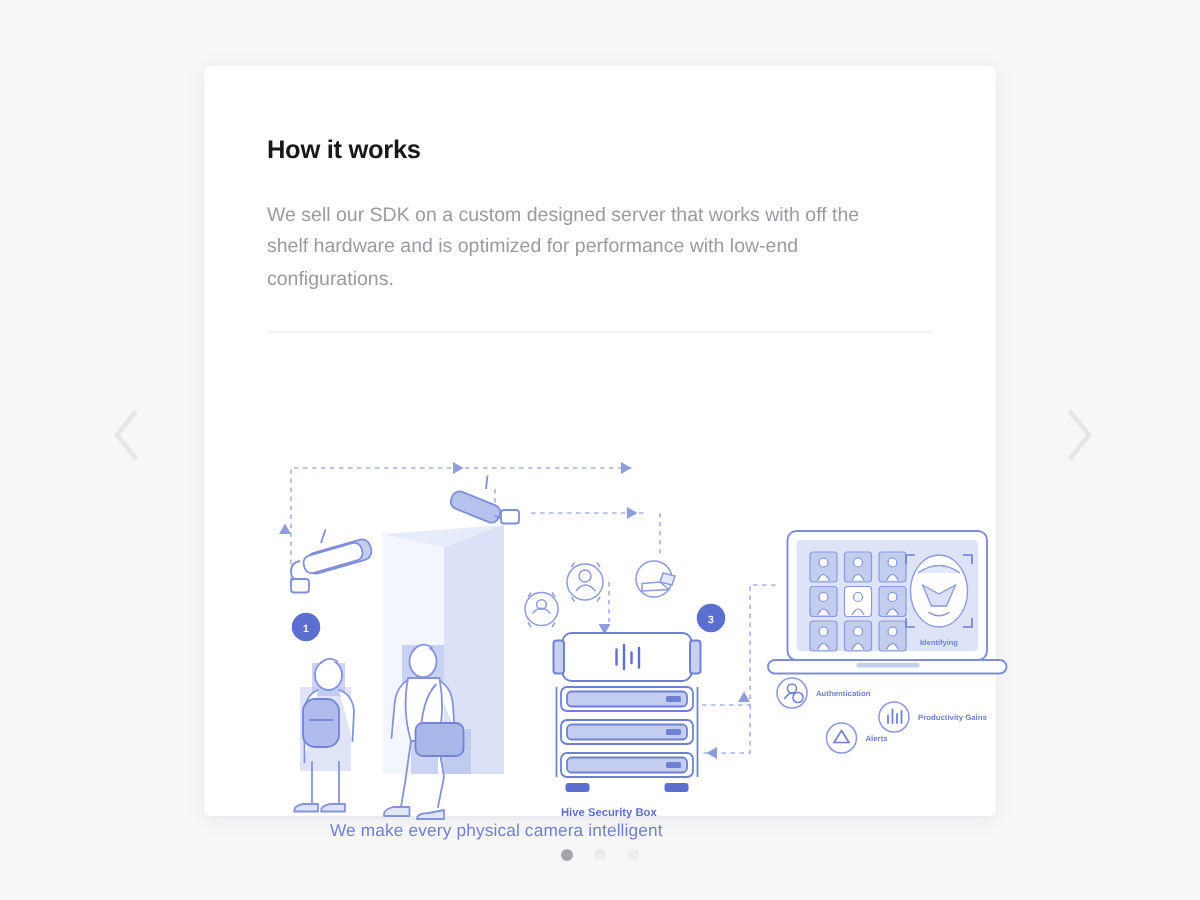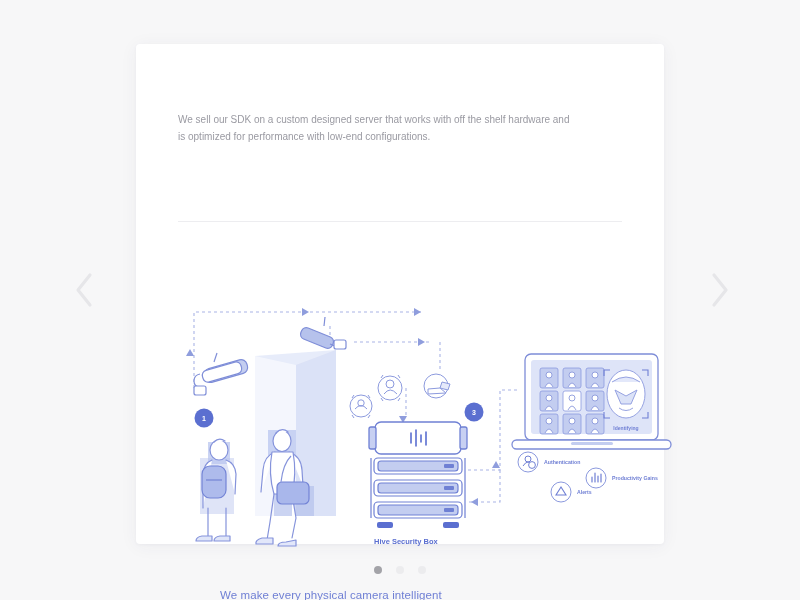--- a/index.html
+++ b/index.html
@@ -26,29 +26,29 @@
     position:absolute;left:136px;top:44px;width:528px;height:500px;
     background:#ffffff;border-radius:4px;
     box-shadow:0 2px 18px rgba(60,60,90,.055), 0 1px 3px rgba(60,60,90,.04);
   }
   .card-inner{position:absolute;left:42px;top:46px;right:42px;bottom:0;}
 
   .title{
     margin:0;font-size:17px;font-weight:700;color:#18181b;letter-spacing:-.2px;
   }
   .desc{
-    margin:22px 0 0 0;font-size:10px;line-height:1.65;color:#9a9aa2;max-width:400px;
+    margin:22px 0 0 0;font-size:13px;line-height:1.65;color:#9a9aa2;max-width:400px;
   }
   .divider{
     position:absolute;left:0;right:0;top:131px;height:1px;background:#ededf0;
   }
 
   
   .tagline{
-    position:absolute;left:42px;top:499px;font-size:11.5px;color:#6f7fd4;
+    position:absolute;left:42px;top:458px;font-size:11.5px;color:#6f7fd4;
     letter-spacing:.1px;
   }
 
   
   .dots{
     position:absolute;left:0;right:0;top:566px;display:flex;gap:14px;
     justify-content:center;align-items:center;
   }
   .dot{width:8px;height:8px;border-radius:50%;background:#ececee;cursor:pointer;}
   .dot.active{background:#a3a3a8;}
@@ -79,20 +79,21 @@
     <span>
       <svg width="22" height="36" viewBox="0 0 22 36" fill="none">
         <path d="M5 3 L17 18 L5 33" stroke="#e6e6e9" stroke-width="3.2" stroke-linecap="round" stroke-linejoin="round"></path>
       </svg>
     </span>
   </div>
 
   <div class="card">
     <div class="card-inner">
 
+      <h1 class="title">How it works</h1>
       <p class="desc">We sell our SDK on a custom designed server that works with off the shelf hardware and is optimized for performance with low-end configurations.</p>
       <div class="divider"></div>
 
       <div class="illu">
         <svg width="528" height="290" viewBox="0 0 528 290" fill="none">
 
           <g stroke="#a9b4e6" stroke-width="1.1" stroke-dasharray="3 3" fill="none">
 
             <path d="M16 118 L16 42 L244 42"></path>
             <path d="M152 77 L152 55"></path>

